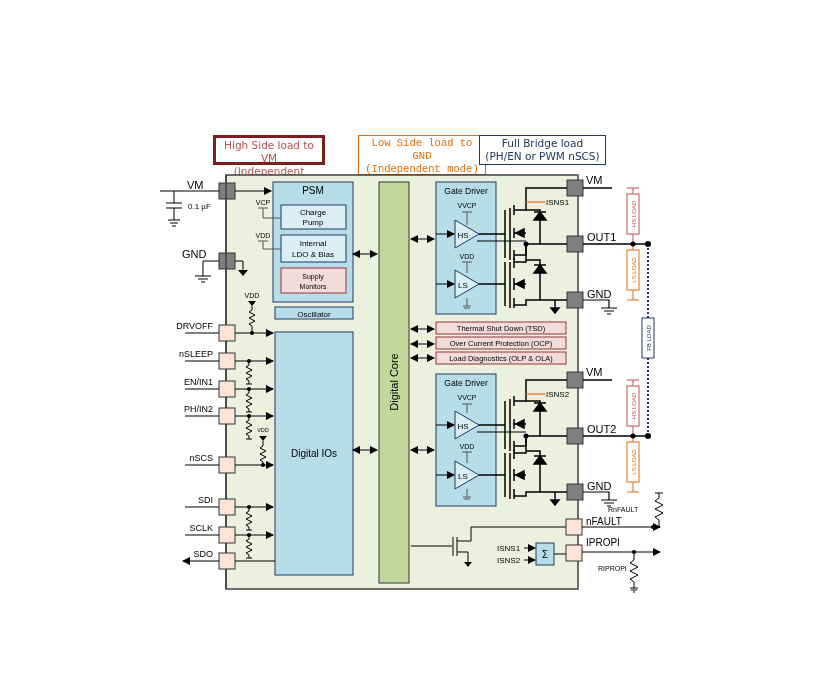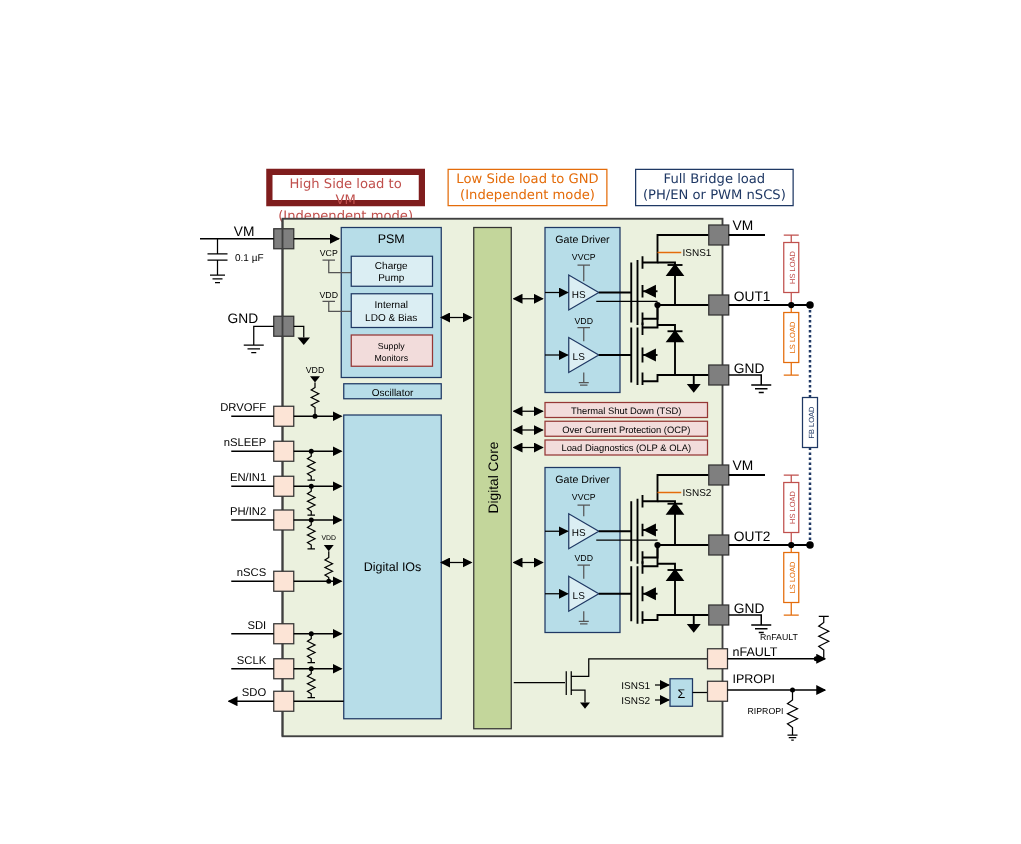--- a/index.html
+++ b/index.html
@@ -4,29 +4,29 @@
 <style>
   html, body { margin: 0; padding: 0; background: #ffffff; }
   body { width: 817px; height: 675px; overflow: hidden; position: relative; font-family: "Liberation Sans", sans-serif; }
   svg { position: absolute; left: 0; top: 0; }
   .t { font-family: "Liberation Sans", sans-serif; fill: #000; }
   .legend { position: absolute; font-family: "DejaVu Sans", sans-serif; font-size: 10.5px; line-height: 13px; text-align: center; box-sizing: border-box; padding: 1px 4px; background:#fff; }
 </style>
 </head>
 <body>
 
-<div class="legend" style="left:213px;top:135px;width:127px;height:30px;border:5px solid #7f1d1d;color:#c0504d;">
+<div class="legend" style="left:213px;top:135px;width:112px;height:30px;border:3px solid #7f1d1d;color:#c0504d;">
   <div>High Side load to VM</div>
   <div>(Independent mode)</div>
 </div>
-<div class="legend" style="left:358px;top:135px;width:128px;height:30px;border:1px solid #e46c0a;color:#e46c0a;">
+<div class="legend" style="left:358px;top:135px;width:128px;height:40px;border:1px solid #e46c0a;color:#e46c0a;font-family:Liberation Mono, monospace;">
   <div>Low Side load to GND</div>
   <div>(Independent mode)</div>
 </div>
-<div class="legend" style="left:508px;top:135px;width:127px;height:30px;border:1px solid #1f3864;color:#1f3864;">
+<div class="legend" style="left:479px;top:135px;width:127px;height:30px;border:1px solid #1f3864;color:#1f3864;">
   <div>Full Bridge load</div>
   <div>(PH/EN or PWM nSCS)</div>
 </div>
 
 <svg width="817" height="675" viewBox="0 0 817 675">
   <defs>
     <marker id="ar" markerWidth="8" markerHeight="8" refX="7" refY="4" orient="auto" markerUnits="userSpaceOnUse">
       <path d="M0,0 L8,4 L0,8 z" fill="#000"></path>
     </marker>
     <marker id="arS" markerWidth="8" markerHeight="8" refX="1" refY="4" orient="auto" markerUnits="userSpaceOnUse">

